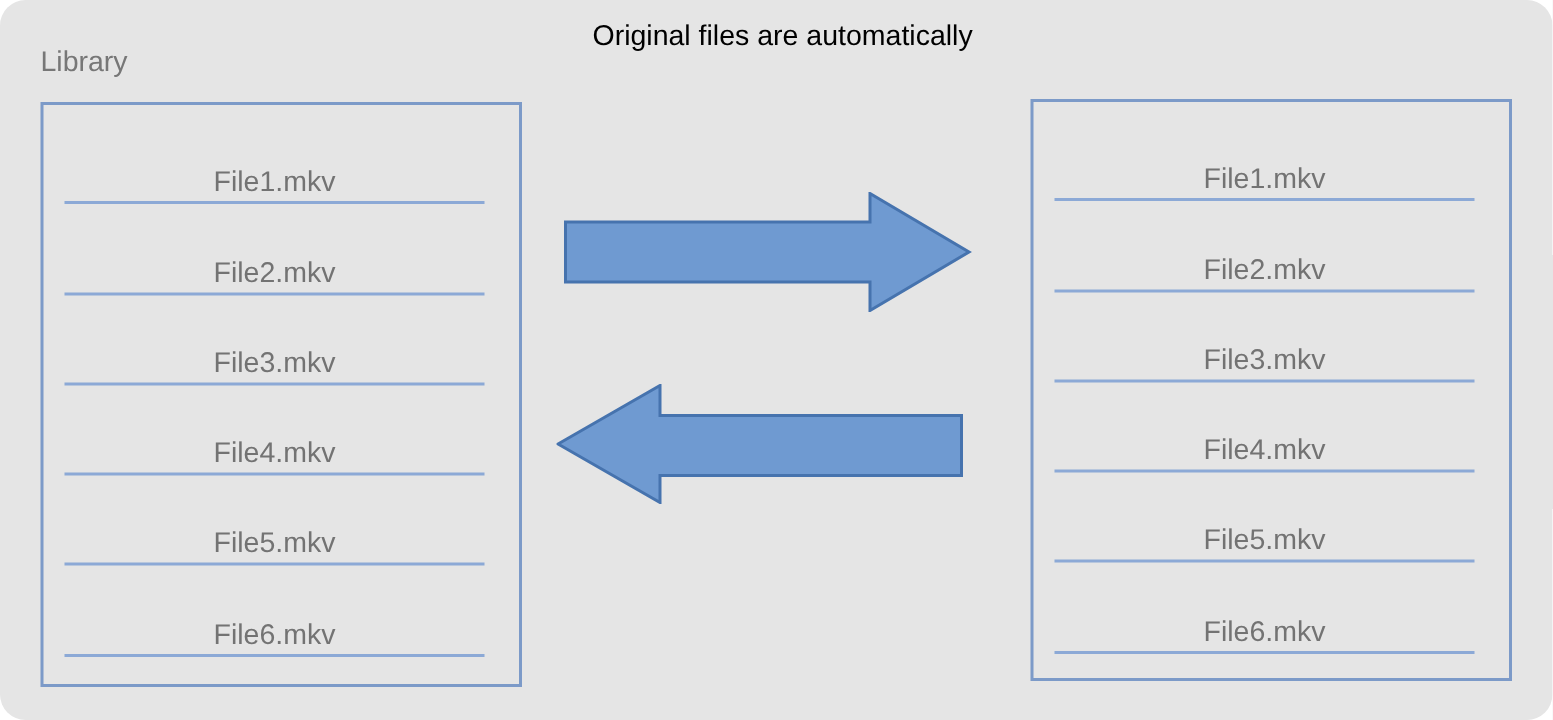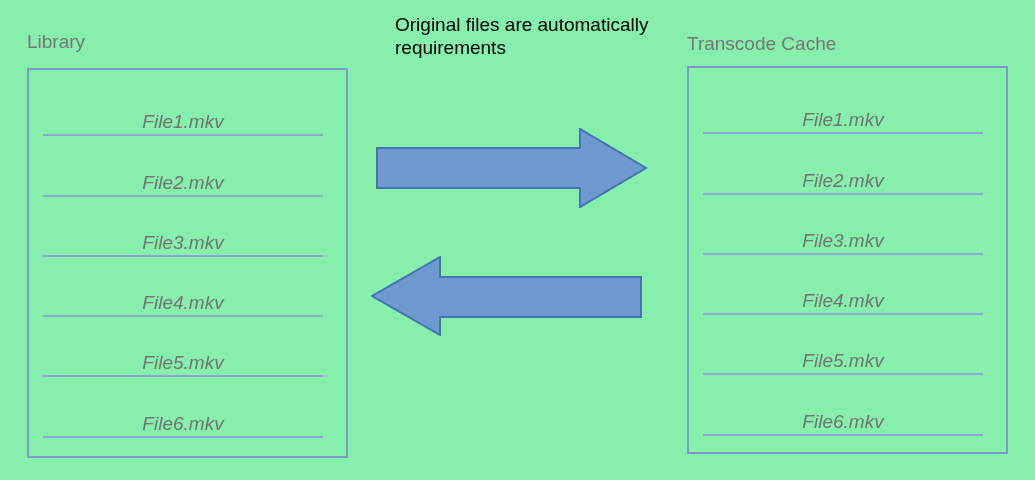--- a/index.html
+++ b/index.html
@@ -1,38 +1,38 @@
 <!DOCTYPE html>
 <html style="--arrow-fill: #6F9AD1; --arrow-stroke: #4673AE; --box-border: #7C9AC8; --underline: #8CA9D6; --file-text: #737373; --title-text: #777777;"><head>
 <meta charset="utf-8">
 <style>
   html, body { margin: 0; padding: 0; background: #ffffff; }
   .stage {
     position: relative;
     width: 1035px;
     height: 480px;
-    background: #86efac;
+    background: #e5e5e5;
     overflow: hidden;
     font-family: "Liberation Sans", sans-serif;
+    border-radius: 17px;
   }
   .panel-title {
     position: absolute;
     width: 321px;
     text-align: left;
     font-size: 19px;
     color: var(--title-text, #777777);
     white-space: nowrap;
   }
   .panel {
     position: absolute;
     width: 321px;
     border: 2px solid var(--box-border, #7C9AC8);
     box-sizing: border-box;
     padding-top: 6px;
-    font-style: italic;
   }
   .file-row {
     height: 60.3px;
     display: flex;
     align-items: flex-end;
   }
   .file-line {
     width: 280px;
     margin-left: 14px;
     border-bottom: 2px solid var(--underline, #8CA9D6);
@@ -58,21 +58,20 @@
     stroke-linejoin: miter;
   }
 </style>
 </head>
 <body>
 
 <div class="stage">
 
   <div class="caption">
     <div>Original files are automatically</div>
-    <div>requirements</div>
   </div>
 
   <div class="panel-title" style="left:27px; top:31px;">Library</div>
   <div class="panel" style="left:27px; top:68px; height:390px;">
     <div class="file-row">
       <div class="file-line">
         <span>File1.mkv</span>
       </div>
     </div>
     <div class="file-row">
@@ -95,21 +94,20 @@
         <span>File5.mkv</span>
       </div>
     </div>
     <div class="file-row">
       <div class="file-line">
         <span>File6.mkv</span>
       </div>
     </div>
   </div>
 
-  <div class="panel-title" style="left:687px; top:33px;">Transcode Cache</div>
   <div class="panel" style="left:687px; top:66px; height:388px;">
     <div class="file-row">
       <div class="file-line">
         <span>File1.mkv</span>
       </div>
     </div>
     <div class="file-row">
       <div class="file-line">
         <span>File2.mkv</span>
       </div>

